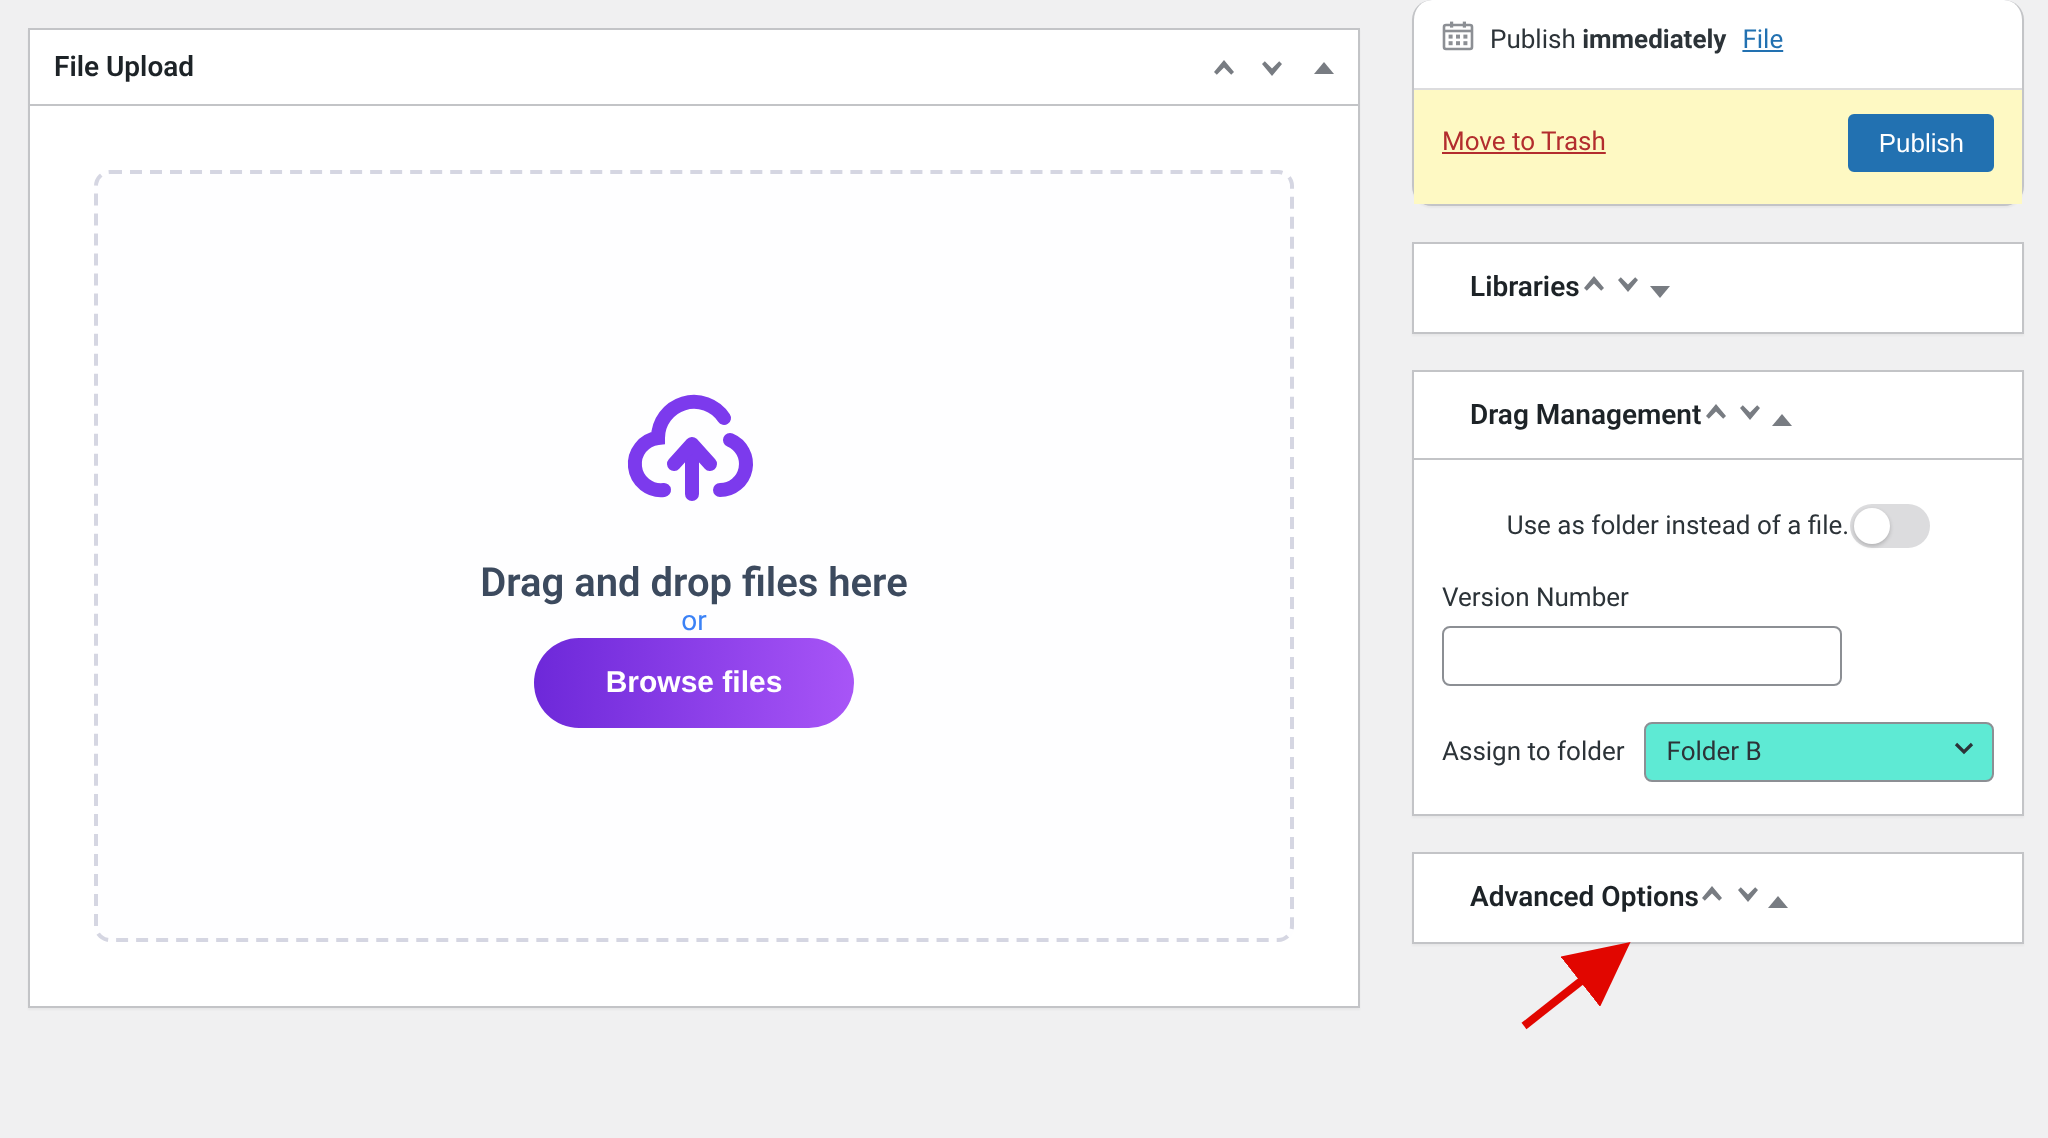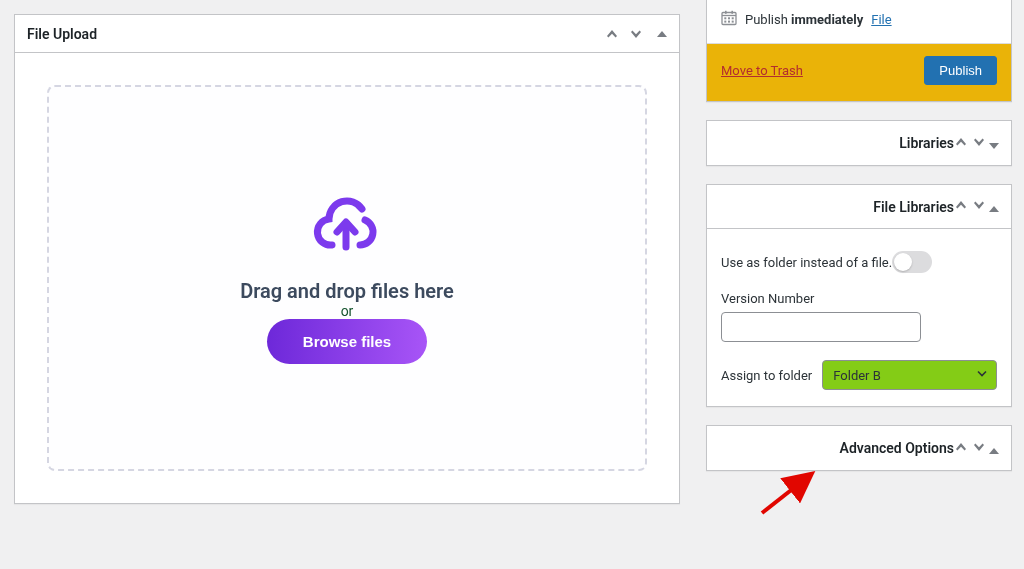--- a/index.html
+++ b/index.html
@@ -42,21 +42,21 @@
     border: 2px dashed #d5d6e2;
     border-radius: 8px;
     display: flex;
     flex-direction: column;
     align-items: center;
     justify-content: center;
     background: #fefeff;
   }
   .dropzone .cloud-icon { margin-bottom: 22px; }
   .dropzone .dz-title { font-size: 20px; font-weight: 600; color: #3c4a5e; margin-bottom: 0; }
-  .dropzone .dz-or   { font-size: 14px; color: #14532d; }
+  .dropzone .dz-or   { font-size: 14px; color: #3b82f6; }
   .browse-btn {
     background: linear-gradient(92deg, #6d28d9 0%, #a855f7 100%);
     color: #fff;
     border: none;
     font-weight: 600;
     font-size: 15px;
     padding: 14px 36px;
     border-radius: 9999px;
     cursor: pointer;
   }
@@ -70,64 +70,64 @@
   }
   .side-box {
     background: #fff;
     border: 1px solid #c3c4c7;
     box-shadow: 0 1px 1px rgba(0,0,0,0.04);
     margin-bottom: 18px;
   }
   .side-header {
     display: flex;
     align-items: center;
-    justify-content: flex-end;
-    padding: 8px 12px;
+    justify-content: flex-start;
+    padding: 8px 28px;
     border-bottom: 1px solid #c3c4c7;
     font-size: 14px;
     font-weight: 600;
     color: #1d2327;
     height: 44px;
   }
   .side-header.no-border { border-bottom: none; }
   .side-body { padding: 12px 14px; font-size: 13px; color: #2c3338; }
 
   
-  .publish-box { border-top: none; }
+  .publish-box { border-top: none; border-radius: 10px; }
   .publish-row {
     padding: 10px 14px 14px 14px;
     font-size: 13px;
     color: #2c3338;
     display: flex;
     align-items: center;
     gap: 8px;
   }
   .cal-icon { color: #8c8f94; }
   .publish-row a { color: #2271b1; text-decoration: underline; cursor: pointer; }
   .publish-actions {
     display: flex;
     align-items: center;
     justify-content: space-between;
     padding: 12px 14px 16px 14px;
-    background: #eab308;
+    background: #fef9c3;
     border-top: 1px solid #dcdcde;
   }
   .publish-actions .trash { color: #b32d2e; text-decoration: underline; font-size: 13px; cursor: pointer; }
   .publish-actions .publish-btn {
     background: #2271b1;
     color: #fff;
     border: 1px solid #2271b1;
     padding: 6px 14px;
     font-size: 13px;
     border-radius: 3px;
     cursor: pointer;
   }
 
   
-  .fm-row { display: flex; align-items: center; justify-content: flex-start; padding: 10px 0; }
+  .fm-row { display: flex; align-items: center; justify-content: center; padding: 10px 0; }
   .fm-row.col { display: block; padding: 8px 0; }
   .toggle {
     width: 40px; height: 22px; border-radius: 11px;
     background: #dcdcde; position: relative; cursor: pointer;
     flex: 0 0 40px;
   }
   .toggle::after {
     content: ""; position: absolute; top: 2px; left: 2px;
     width: 18px; height: 18px; border-radius: 50%;
     background: #fff; box-shadow: 0 1px 2px rgba(0,0,0,0.2);
@@ -136,21 +136,21 @@
     width: 200px; height: 30px;
     border: 1px solid #8c8f94; border-radius: 4px;
     padding: 2px 8px; font-size: 13px;
     margin-top: 6px;
   }
   .assign-row { display: flex; align-items: center; gap: 10px; padding: 10px 0 4px 0; }
   .select {
     flex: 1;
     height: 30px;
     border: 1px solid #8c8f94; border-radius: 4px;
-    background: #84cc16;
+    background: #5eead4;
     padding: 0 28px 0 10px;
     font-size: 13px;
     position: relative;
     display: flex; align-items: center;
     cursor: pointer;
   }
   .select .sel-caret {
     position: absolute; right: 8px; top: 50%; transform: translateY(-50%);
   }
 
@@ -245,21 +245,21 @@
                 <path d="M7 11 L2 5 L3.4 3.6 L7 7.2 L10.6 3.6 L12 5 Z" fill="#787c82"></path>
               </svg>
           </span>
           <span class="tri down ctrl-icon"></span>
         </div>
       </div>
     </div>
 
     <div class="side-box">
       <div class="side-header">
-        <span>File Libraries</span>
+        <span>Drag Management</span>
         <div class="controls">
           <span class="ctrl-icon">
             <svg width="14" height="14" viewBox="0 0 14 14">
                 <path d="M7 3 L12 9 L10.6 10.4 L7 6.8 L3.4 10.4 L2 9 Z" fill="#787c82"></path>
               </svg>
           </span>
           <span class="ctrl-icon">
             <svg width="14" height="14" viewBox="0 0 14 14">
                 <path d="M7 11 L2 5 L3.4 3.6 L7 7.2 L10.6 3.6 L12 5 Z" fill="#787c82"></path>
               </svg>

